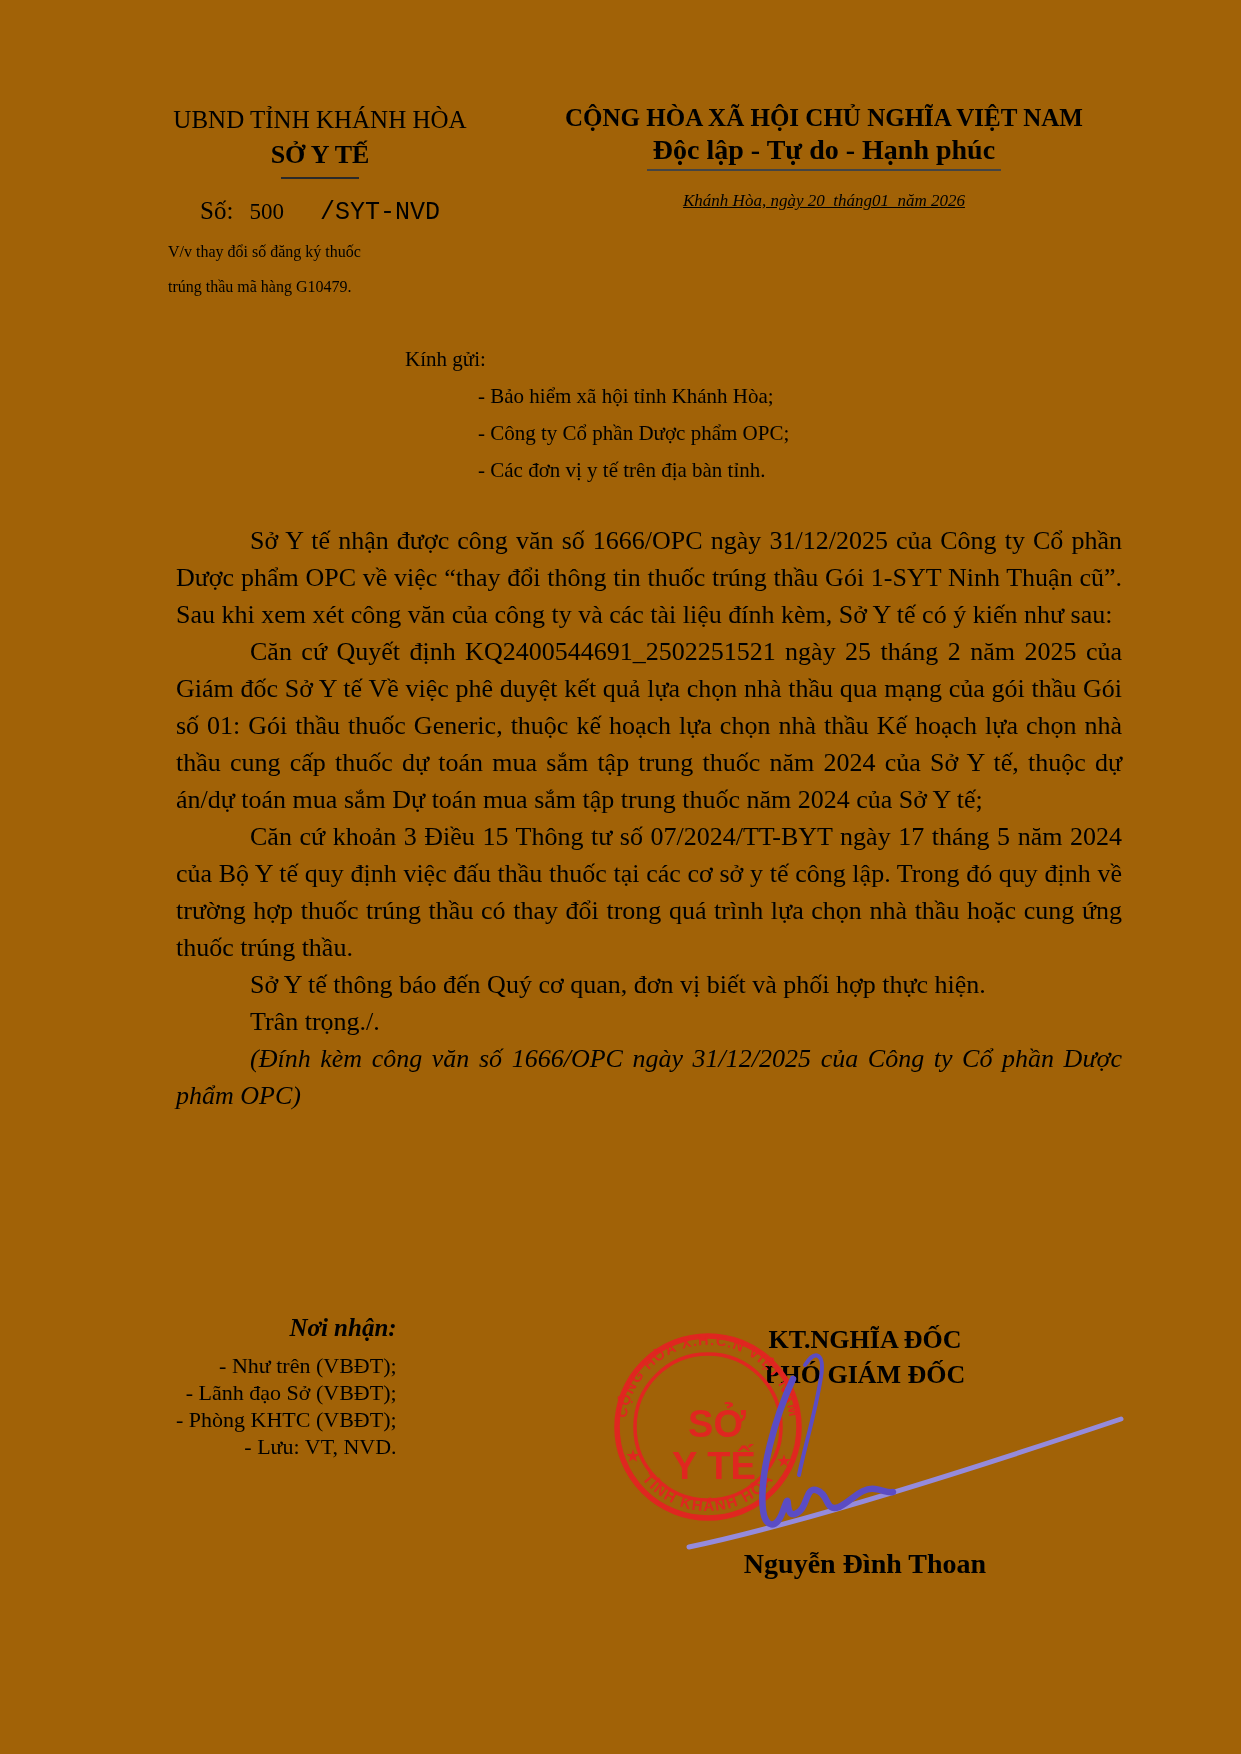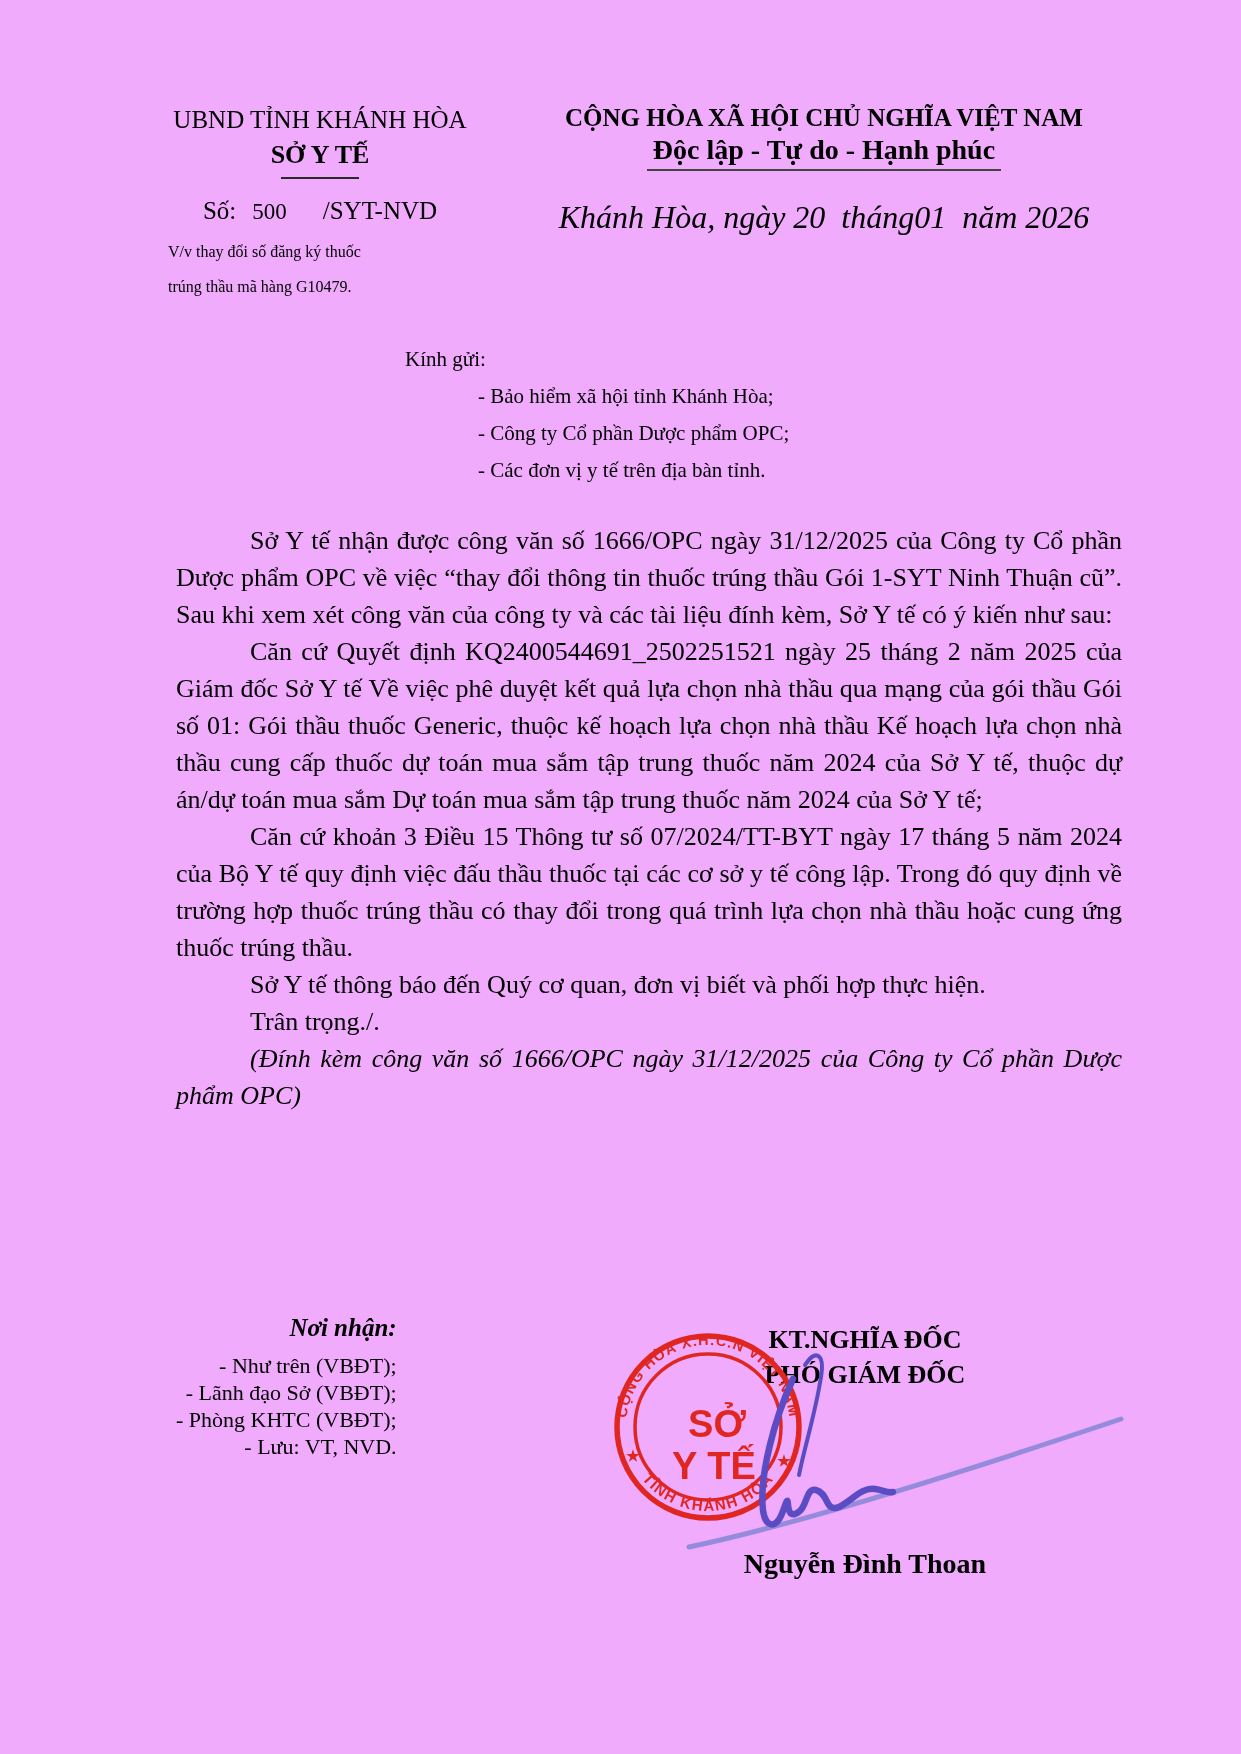--- a/index.html
+++ b/index.html
@@ -1,35 +1,35 @@
 <!DOCTYPE html>
 <html><head>
 <meta charset="utf-8">
 <style>
   html,body{margin:0;padding:0;background:#9a9a9a;}
-  .page{width:1241px;height:1754px;position:relative;background:#f0abfc;margin:0 auto;
+  .page{width:1241px;height:1754px;position:relative;background:#a16207;margin:0 auto;
         font-family:"Liberation Serif",serif;color:#000;overflow:hidden;}
   .pre{white-space:pre-wrap;}
 
   
   .h-left{position:absolute;left:150px;top:106px;width:340px;text-align:center;}
   .h-left-l1{font-size:25px;}
   .h-left-l2{font-size:26px;font-weight:bold;margin-top:6px;}
   .h-rule{width:78px;height:2px;background:#2a2a2a;margin:7px auto 0;}
   .so-line{position:absolute;left:150px;top:197px;width:340px;text-align:center;font-size:25px;}
   .so-number{font-size:23px;margin:0 0 0 16px;}
-  .so-suffix{margin-left:36px;}
+  .so-suffix{margin-left:36px;font-family:Liberation Mono, monospace;}
   .subject{position:absolute;left:168px;top:234px;width:336px;font-size:16px;line-height:35px;}
 
   
   .h-right{position:absolute;left:508px;top:104px;width:632px;text-align:center;}
   .h-right-l1{font-size:25px;font-weight:bold;}
   .h-right-l2{font-size:28px;font-weight:bold;display:inline-block;
               border-bottom:2px solid #444;padding:0 6px 3px;margin-top:2px;}
-  .dateline{font-size:32px;font-style:italic;margin-top:28px;}
+  .dateline{font-size:17px;font-style:italic;margin-top:20px;text-decoration:underline;}
 
   
   .salutation{position:absolute;left:405px;top:341px;font-size:21px;line-height:37px;}
   .salutation .rec{margin-left:73px;}
 
   
   .doc-body{position:absolute;left:176px;top:522px;width:946px;font-size:26px;
             line-height:37px;text-align:justify;}
   .doc-body p{margin:0;text-indent:74px;}
   .doc-body p.attach{font-style:italic;}

